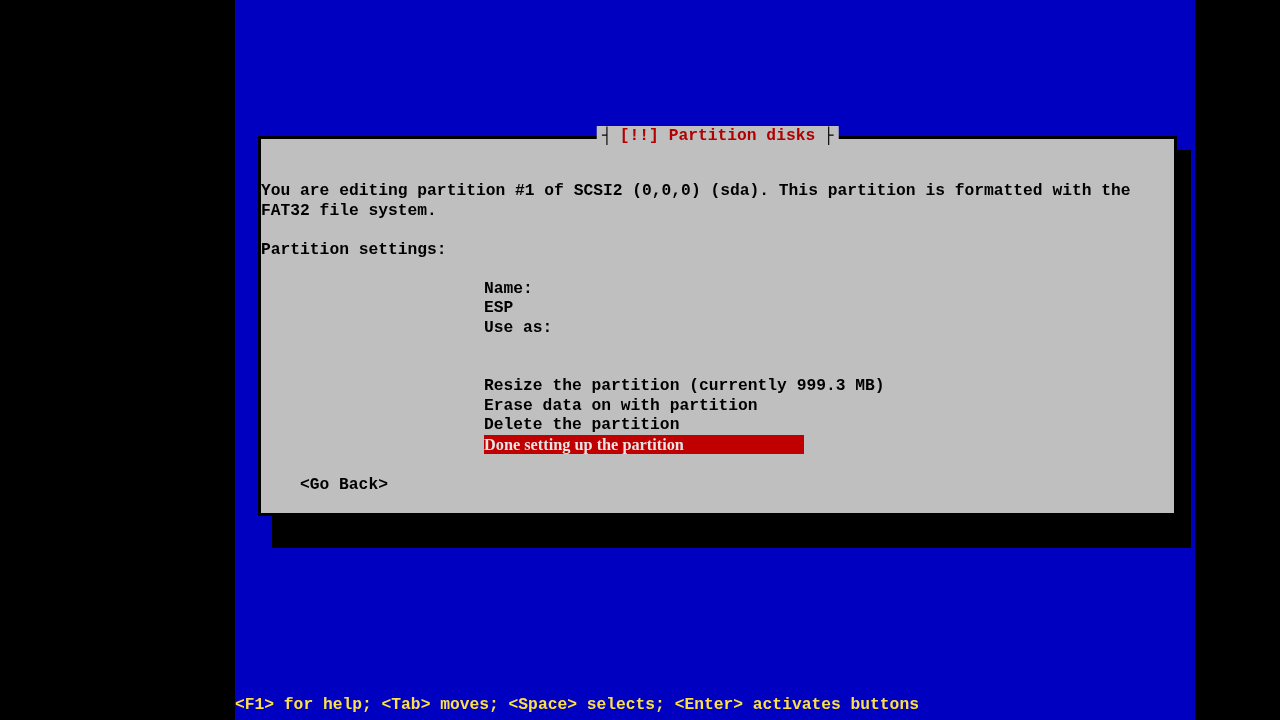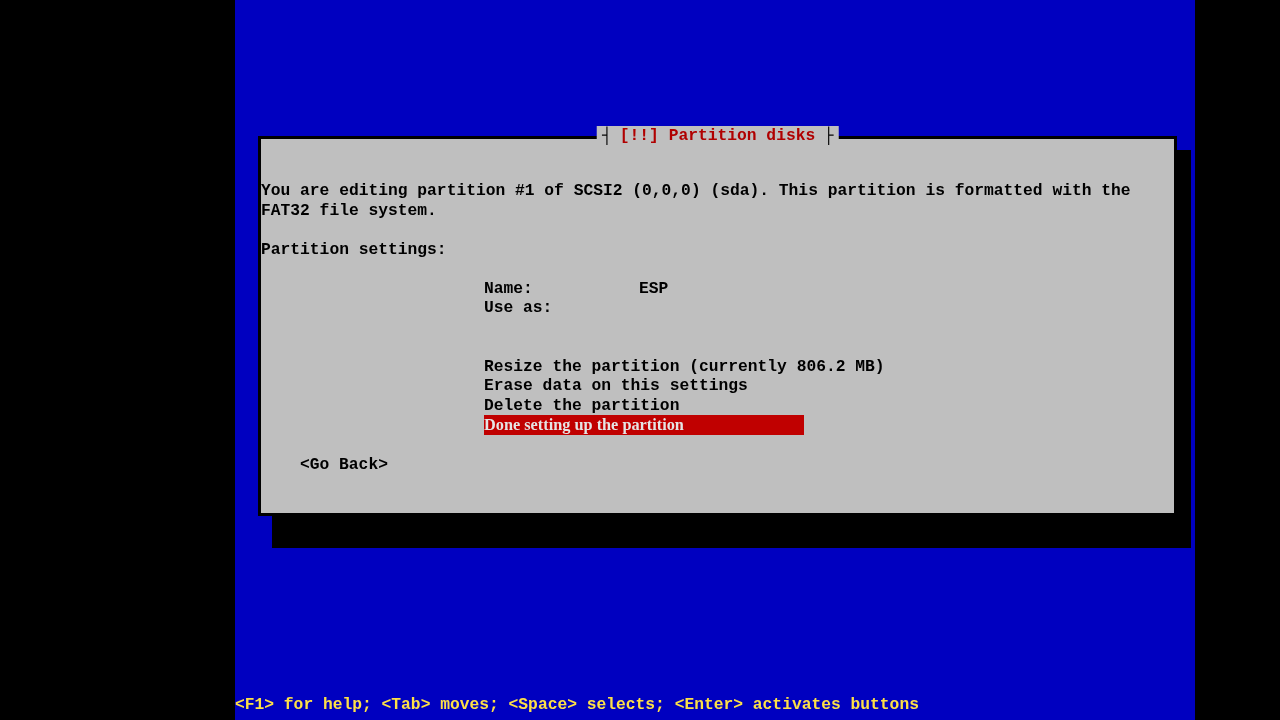--- a/index.html
+++ b/index.html
@@ -57,20 +57,21 @@
       color: #000;
       line-height: 19.5px;
     }
     .description {
       white-space: pre-wrap;
     }
     .blank-line { height: 19.5px; }
     .setting-row {
       display: flex;
       margin-left: 223px;
+      flex-direction: column;
     }
     .setting-label {
       width: 155px;
       white-space: pre;
     }
     .setting-value {
       white-space: pre;
     }
     .action-item {
       margin-left: 223px;
@@ -120,22 +121,22 @@
     <div class="setting-row">
       <div class="setting-label">Name:</div>
       <div class="setting-value">ESP</div>
     </div>
     <div class="setting-row">
       <div class="setting-label">Use as:</div>
     </div>
     <div class="blank-line"></div>
     <div class="blank-line"></div>
 
-    <div class="action-item">Resize the partition (currently 806.2 MB)</div>
-    <div class="action-item">Erase data on this settings</div>
+    <div class="action-item">Resize the partition (currently 999.3 MB)</div>
+    <div class="action-item">Erase data on with partition</div>
     <div class="action-item">Delete the partition</div>
     <div class="action-wrapper"><span class="action-item highlighted" style="margin-left:0">Done setting up the partition</span></div>
 
     <div class="go-back">&lt;Go Back&gt;</div>
   </div>
 </div>
 
 <div class="status-bar">&lt;F1&gt; for help; &lt;Tab&gt; moves; &lt;Space&gt; selects; &lt;Enter&gt; activates buttons</div>
 
 </body></html>

